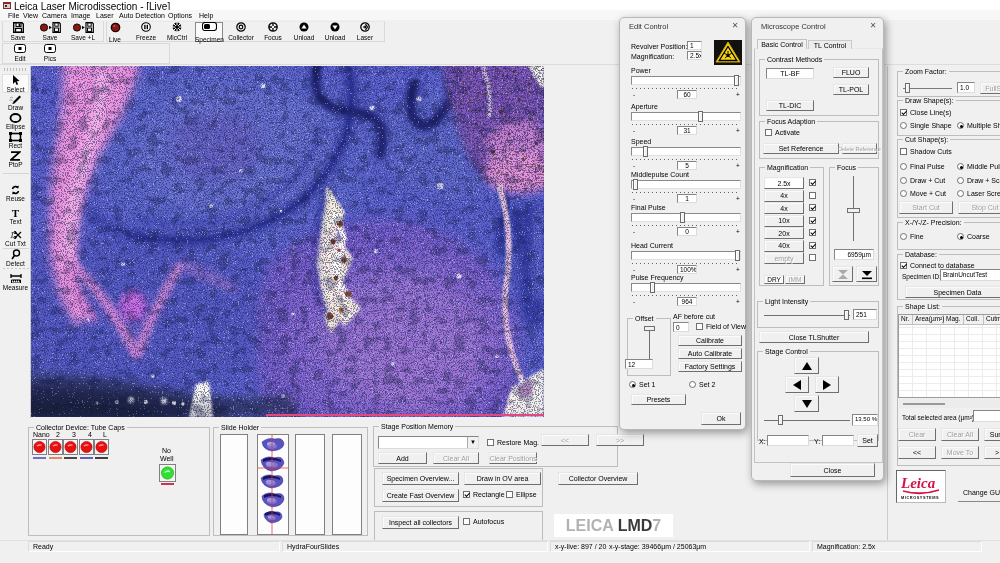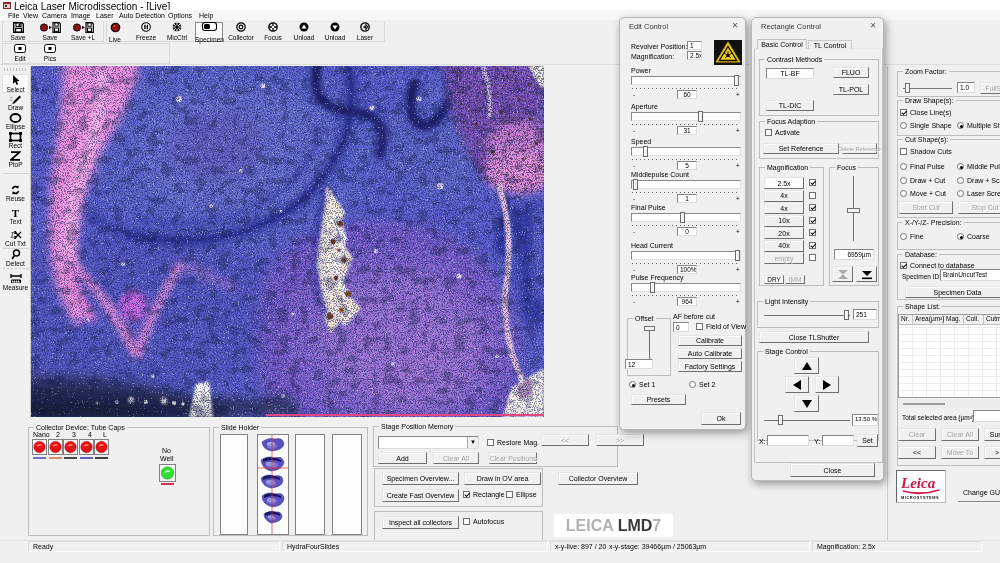--- a/index.html
+++ b/index.html
@@ -721,21 +721,21 @@
 <div class="btn" style="left:58px;top:343px;width:64px;height:11px">Factory Settings</div>
 <div class="rd sel" style="left:9px;top:363px"></div>
     <span class="lb" style="left:19px;top:363px">Set 1</span>
 <div class="rd" style="left:69px;top:363px"></div>
     <span class="lb" style="left:79px;top:363px">Set 2</span>
 <div class="btn" style="left:11px;top:376px;width:55px;height:11px">Presets</div>
 <div class="btn" style="left:81px;top:394px;width:40px;height:13px">Ok</div>
 </div>
 <div class="dlg" style="left:751px;top:17px;width:133px;height:464px">
 <div class="dlgtitle">
-      <span>Rectangle Control</span>
+      <span>Microscope Control</span>
     </div>
     <div class="dlgx" style="right:5px">✕</div>
 <div class="ab" style="left:2px;top:30px;width:129px;height:415px;background:#f0f0f0;border:1px solid #c3c3c3;border-top-color:#e8e8e8"></div>
 <div class="ab" style="left:5px;top:21px;width:50px;height:10px;background:#f0f0f0;border:1px solid #c3c3c3;border-bottom:none;font-size:7px;text-align:center;line-height:10px">Basic Control</div>
 <div class="ab" style="left:56px;top:22px;width:44px;height:9px;background:#ededed;border:1px solid #c9c9c9;border-bottom:none;font-size:7px;text-align:center;line-height:9px">TL Control</div>
 <div class="gb" style="left:7px;top:41px;width:120px;height:57px">
       <b>Contrast Methods</b>
     </div>
 <div class="sunk" style="left:14px;top:50px;width:48px;height:11px;text-align:center;font-size:7px;line-height:8px">TL-BF</div>
 <div class="btn" style="left:81px;top:49px;width:36px;height:11px">FLUO</div>

